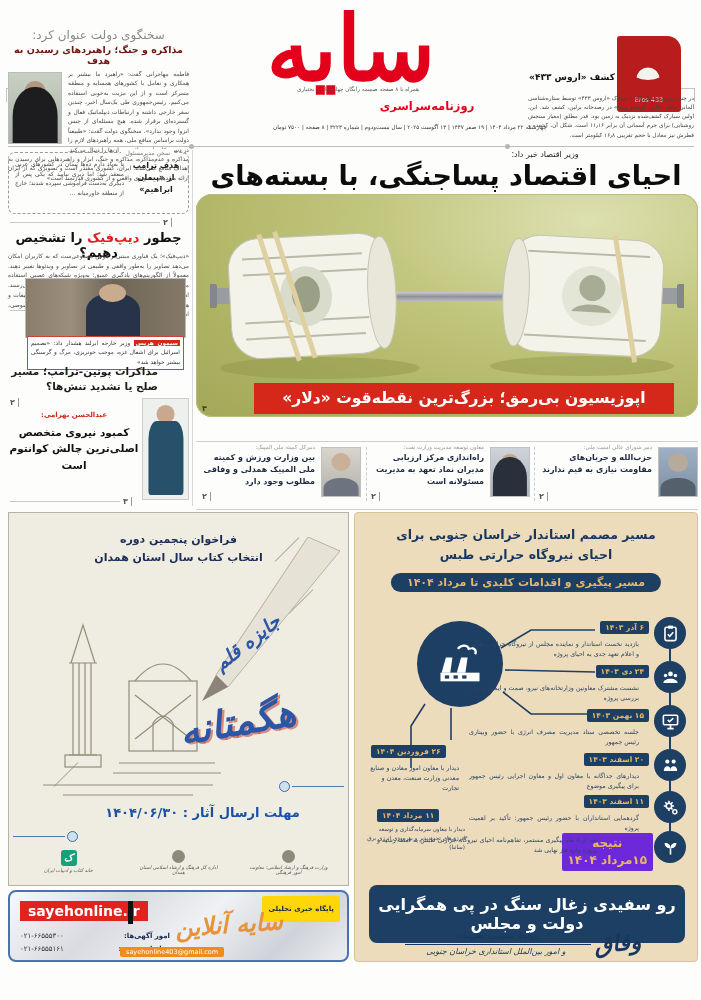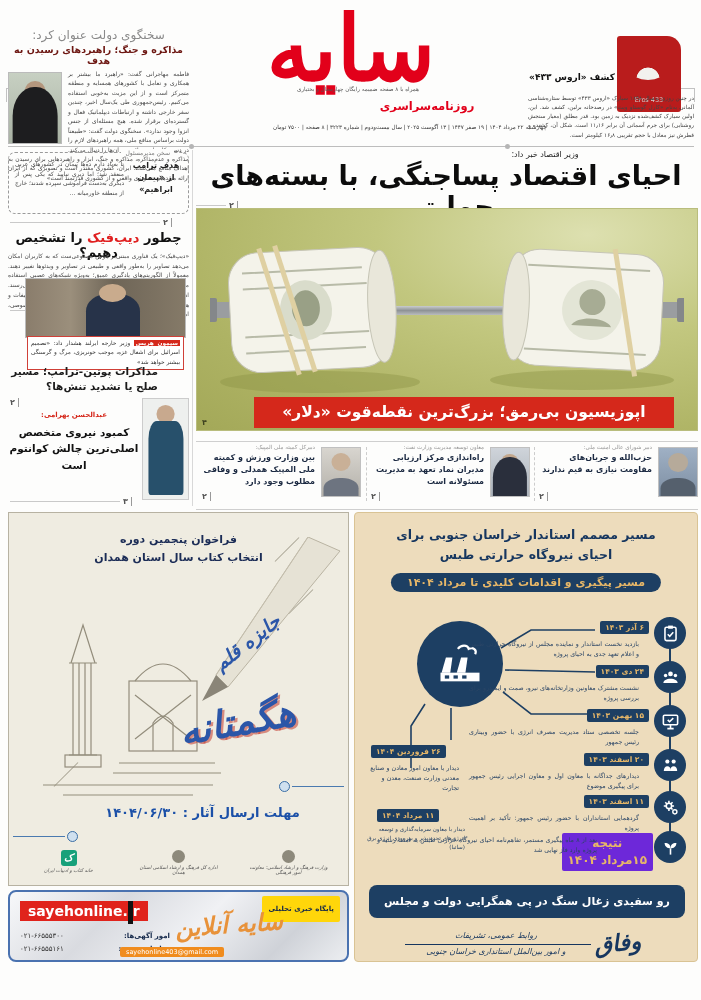--- a/index.html
+++ b/index.html
@@ -37,21 +37,21 @@
   .eros-body { left:528px; top:94px; width:166px; font-size:5.7px; color:#444; text-align:justify; line-height:1.6; }
 
   .hdiv { left:8px; top:146px; width:686px; height:1px; background:#bdbdbd; }
   .hdot { position:absolute; width:5px; height:5px; border-radius:50%; background:#b5b5b5; top:144px; }
 
   
   .lead-kicker { left:470px; top:150px; width:150px; text-align:center; font-size:8px; color:#222; }
   .lead-headline { left:194px; top:160px; width:504px; text-align:center; font-size:27px; font-weight:900; color:#0c0c0c; letter-spacing:-0.5px; }
 
   
-  .feature { left:196px; top:208px; width:502px; height:223px; border-radius:0;
+  .feature { left:196px; top:194px; width:502px; height:223px; border-radius:16px;
              background:radial-gradient(ellipse at 78% 12%, #dde0b0 0%, #c2c77f 38%, #aeb364 75%, #a3a858 100%);
              box-shadow:inset 0 0 0 1px #b9bd7d; }
   .feature svg { position:absolute; left:14px; top:22px; }
   .feature-banner { position:absolute; left:58px; top:189px; width:420px; height:31px; background:#d5281b;
                     color:#fff; font-size:15.5px; font-weight:900; text-align:center; line-height:31px; }
   .feature-pg { position:absolute; left:6px; bottom:4px; font-size:8px; color:#3f4320; font-weight:bold; }
 
   
   .briefline { left:196px; width:502px; height:1px; background:#cfcfcf; }
   .brief { top:444px; width:161px; height:62px; }
@@ -122,21 +122,21 @@
   .node svg { width:19px; height:19px; }
   .chip { position:absolute; background:#1d3f63; color:#e7b768; font-size:7.5px; font-weight:bold; text-align:center;
           padding:2px 5px; border-radius:2px; white-space:nowrap; }
   .tltx { position:absolute; font-size:6.3px; color:#2a4566; line-height:1.6; text-align:justify; }
   .factory-circle { position:absolute; left:62px; top:108px; width:86px; height:86px; border-radius:50%; background:#1d3f63;
                     display:flex; align-items:center; justify-content:center; }
   .conn { position:absolute; left:0; top:95px; }
   .result-chip { position:absolute; right:44px; top:320px; background:#6d28d9; color:#e7b768; font-size:12px; font-weight:bold;
                  text-align:center; padding:2px 6px; border-radius:2px; line-height:1.4; }
   .ib { position:absolute; left:14px; top:372px; width:316px; background:#1d3f63; border-radius:8px; color:#fff;
-        text-align:center; font-size:11px; font-weight:900; padding:10px 6px; }
+        text-align:center; font-size:16px; font-weight:900; padding:10px 6px; }
   .sig-cal { position:absolute; right:56px; top:416px; font-family:"DejaVu Serif", serif; font-style:italic; font-weight:bold;
              font-size:23px; color:#16365f; transform:rotate(-6deg); }
   .sig-l1 { position:absolute; right:116px; top:418px; width:170px; text-align:center; font-size:8px; color:#16365f;
             font-family:"DejaVu Serif", serif; font-style:italic; }
   .sig-rule { position:absolute; right:106px; top:431px; width:186px; height:1px; background:#16365f; }
   .sig-l2 { position:absolute; right:96px; top:434px; width:210px; text-align:center; font-size:8px; color:#16365f;
             font-family:"DejaVu Serif", serif; font-style:italic; }
 
   
   .ad { left:8px; top:890px; width:341px; height:72px; border:2px solid #4a72b0; border-radius:8px;

